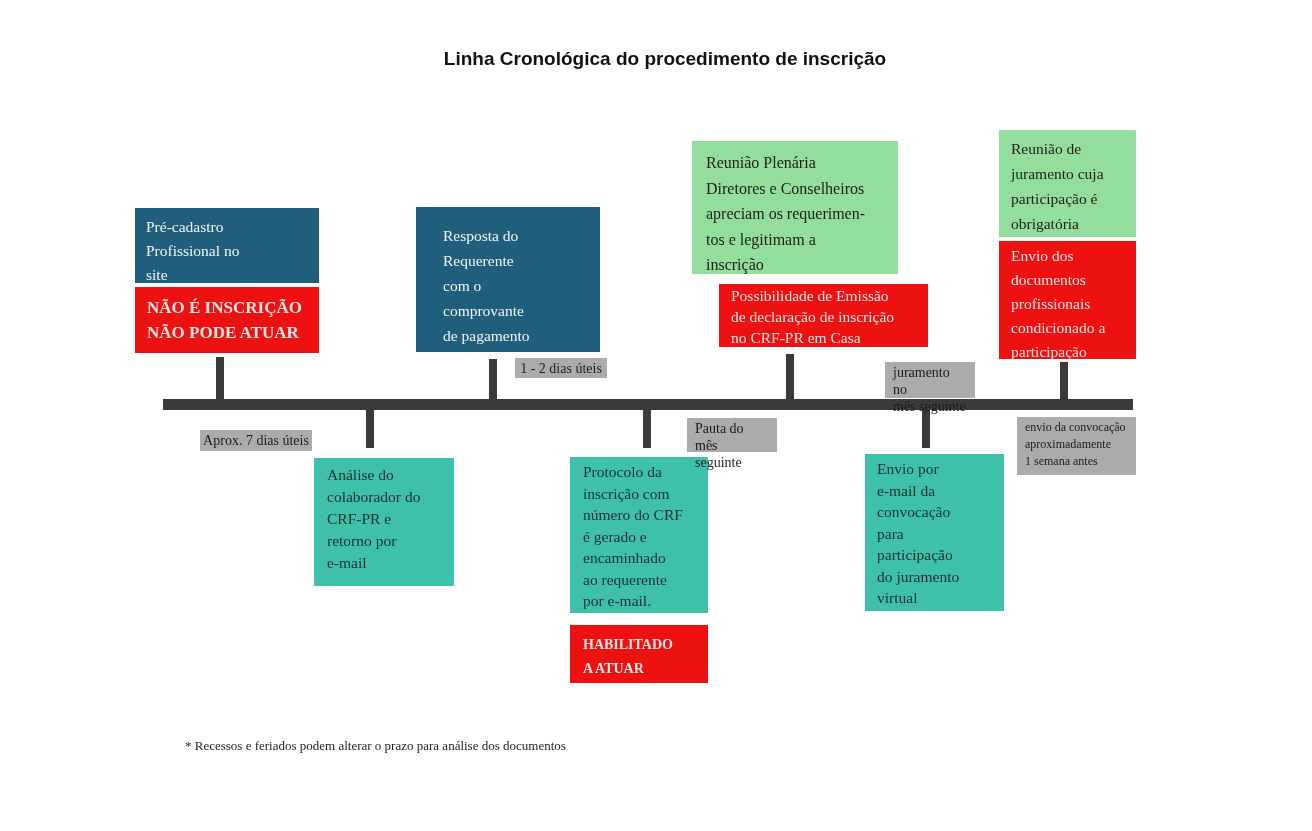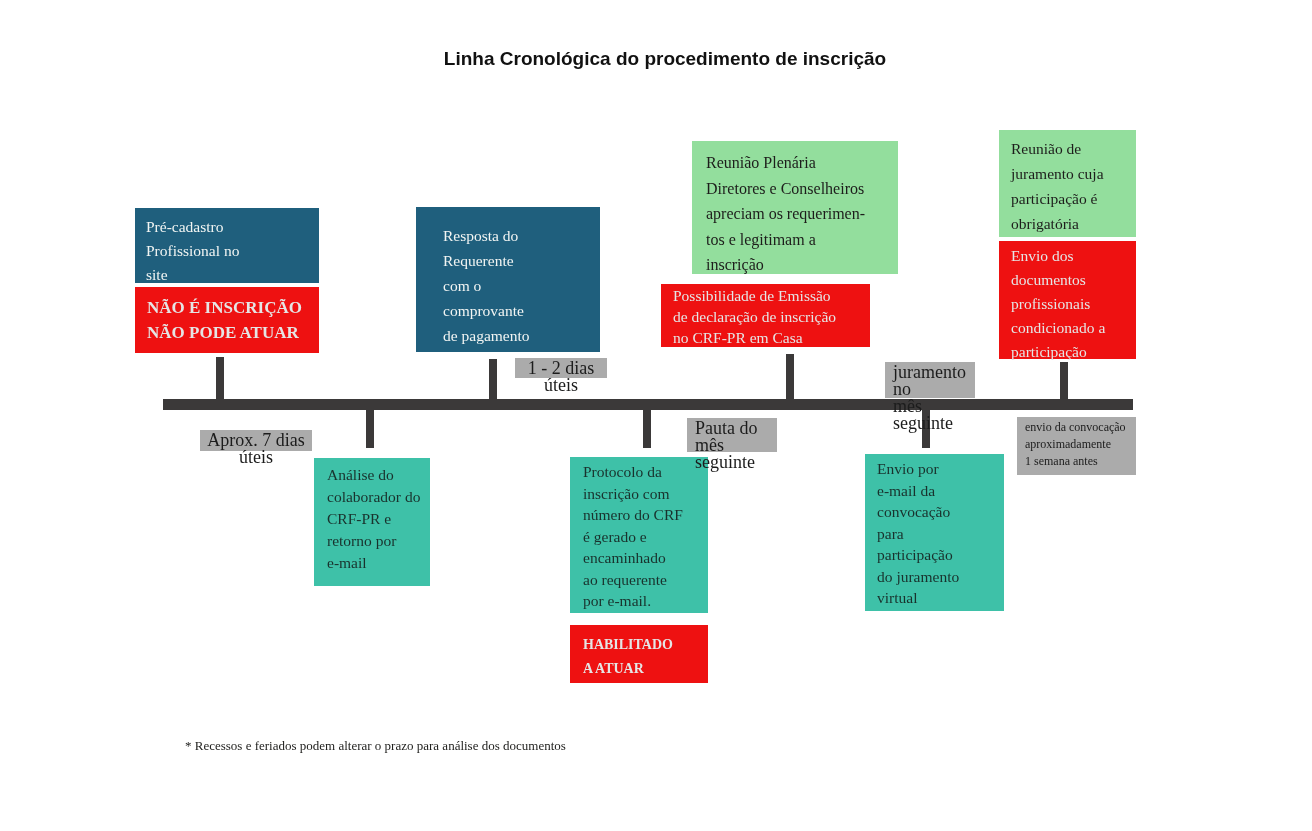--- a/index.html
+++ b/index.html
@@ -23,38 +23,38 @@
     color:#1d1d1b;
     box-sizing:border-box;
   }
   .blue{background:#1f5f7d;color:#f2f5f3;}
   .red{background:#ee1111;color:#e5e5e5;}
   .teal{background:#3ec1a8;color:#19322d;}
   .green{background:#93de9d;color:#1d1d1b;}
   .boldtxt{font-weight:700;}
   .graylabel{
     position:absolute;background:#ababab;color:#1c1c1c;
-    font-size:18px;line-height:17px;white-space:pre-line;
+    font-size:14px;line-height:17px;white-space:pre-line;
     box-sizing:border-box;padding:2px 8px;
   }
   .center{text-align:center;padding-left:0;padding-right:0;}
   .bar,.conn{position:absolute;background:#3b3939;}
   .footnote{
     position:absolute;left:185px;top:738px;
     font-size:13px;color:#1d1d1b;
   }
   
   #box-pre-cadastro{left:135px;top:208px;width:184px;height:75px;padding:7px 10px 0 11px;line-height:24px;}
   #box-nao-e-inscricao{left:135px;top:287px;width:184px;height:66px;padding:8px 8px 0 12px;font-size:17px;line-height:25px;}
   #box-resposta{left:416px;top:207px;width:184px;height:145px;padding:16px 10px 0 27px;line-height:25px;}
   #box-reuniao-plenaria{left:692px;top:141px;width:206px;height:133px;padding:9px 8px 0 14px;font-size:16px;line-height:25.5px;}
-  #box-possibilidade{left:661px;top:284px;width:209px;height:63px;padding:1px 20px 0 12px;line-height:21px;}
+  #box-possibilidade{left:719px;top:284px;width:209px;height:63px;padding:1px 20px 0 12px;line-height:21px;}
   #box-reuniao-juramento{left:999px;top:130px;width:137px;height:107px;padding:6px 6px 0 12px;line-height:25px;}
   #box-envio-documentos{left:999px;top:241px;width:137px;height:118px;padding:3px 6px 0 12px;line-height:24px;}
-  #box-analise{left:314px;top:458px;width:116px;height:128px;padding:6px 6px 0 13px;line-height:22px;}
+  #box-analise{left:314px;top:458px;width:140px;height:128px;padding:6px 6px 0 13px;line-height:22px;}
   #box-protocolo{left:570px;top:457px;width:138px;height:156px;padding:4px 4px 0 13px;line-height:21.5px;}
   #box-habilitado{left:570px;top:625px;width:138px;height:58px;padding:8px 6px 0 13px;font-size:14px;line-height:24px;}
   #box-envio-convocacao{left:865px;top:454px;width:139px;height:157px;padding:4px 4px 0 12px;line-height:21.5px;}
   #label-1-2-dias{left:515px;top:358px;width:92px;height:20px;}
   #label-aprox-7-dias{left:200px;top:430px;width:112px;height:21px;}
   #label-pauta-mes{left:687px;top:418px;width:90px;height:34px;}
   #label-juramento-mes{left:885px;top:362px;width:90px;height:36px;}
   #label-envio-convocacao{left:1017px;top:417px;width:119px;height:58px;font-size:12px;}
   #timeline-bar{left:163px;top:399px;width:970px;height:11px;}
   #conn-up-1{left:216px;top:357px;width:8px;height:42px;}

